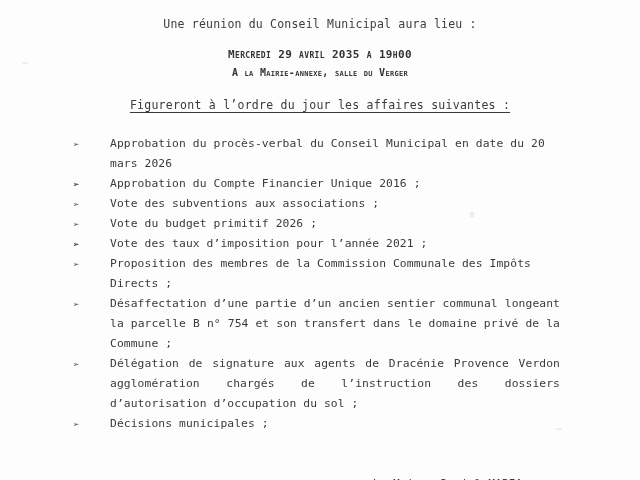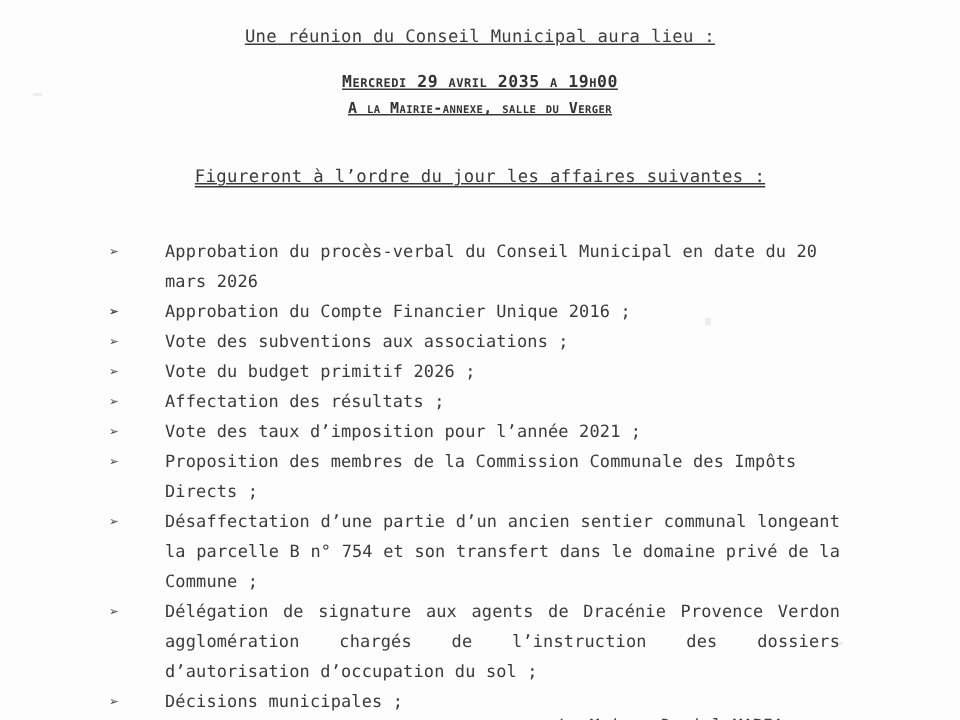--- a/index.html
+++ b/index.html
@@ -21,21 +21,20 @@
   .page {
     position: relative;
     width: 640px;
     height: 480px;
     box-sizing: border-box;
   }
 
   
   .header {
     text-align: center;
-    text-decoration: underline;
   }
 
   .intro-line {
     font-size: 11.5px;
     letter-spacing: 0.2px;
     color: #3d3d3d;
     margin: 0;
     padding-top: 17px;
     line-height: 14px;
     white-space: nowrap;
@@ -59,21 +58,21 @@
     font-size: 10px;
     font-weight: bold;
     font-variant: small-caps;
     letter-spacing: 0.3px;
     line-height: 13px;
     color: #333;
     white-space: nowrap;
   }
 
   .agenda-heading {
-    margin: 12px;
+    margin: 0;
     padding-top: 19px;
     font-size: 11.5px;
     line-height: 14px;
     color: #3a3a3a;
     white-space: nowrap;
   }
   .agenda-heading span.u {
     text-decoration: underline;
     text-underline-offset: 3px;
     letter-spacing: 0.25px;
@@ -164,21 +163,21 @@
       <span class="u">Figureront à l’ordre du jour les affaires suivantes :</span>
     </p>
   </div>
 
   <ul class="agenda-list" id="agenda-list">
       <li class="agenda-item single"><span class="bullet">➢</span><span>Approbation du procès-verbal du Conseil Municipal en date du 20 mars 2026</span></li>
       <li class="agenda-item"><span class="bullet">➢</span></li>
       <li class="agenda-item single"><span class="bullet">➢</span><span>Approbation du Compte Financier Unique 2016 ;</span></li>
       <li class="agenda-item single"><span class="bullet">➢</span><span>Vote des subventions aux associations ;</span></li>
       <li class="agenda-item single"><span class="bullet">➢</span><span>Vote du budget primitif 2026 ;</span></li>
-      <li class="agenda-item single"><span class="bullet">➢</span><span>Affectation des résultats ;</span></li>
+      <li class="agenda-item single"><span class="bullet">➢</span></li>
       <li class="agenda-item single"><span class="bullet">➢</span><span>Vote des taux d’imposition pour l’année 2021 ;</span></li>
       <li class="agenda-item single"><span class="bullet">➢</span><span>Proposition des membres de la Commission Communale des Impôts Directs ;</span></li>
       <li class="agenda-item"><span class="bullet">➢</span><span>Désaffectation d’une partie d’un ancien sentier communal longeant la parcelle B n° 754 et son transfert dans le domaine privé de la Commune ;</span></li>
       <li class="agenda-item"><span class="bullet">➢</span><span>Délégation de signature aux agents de Dracénie Provence Verdon agglomération chargés de l’instruction des dossiers d’autorisation d’occupation du sol ;</span></li>
       <li class="agenda-item single"><span class="bullet">➢</span><span>Décisions municipales ;</span></li>
     </ul>
 
   <div class="footer">
     <div class="signature">Le Maire, Daniel MARIA</div>
   </div>

